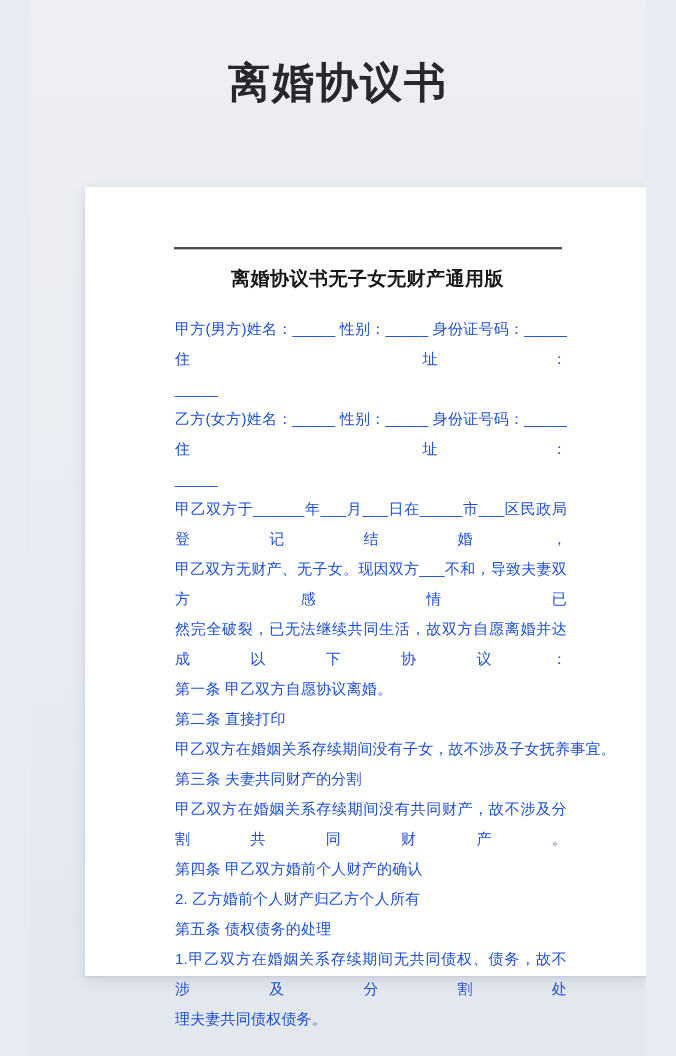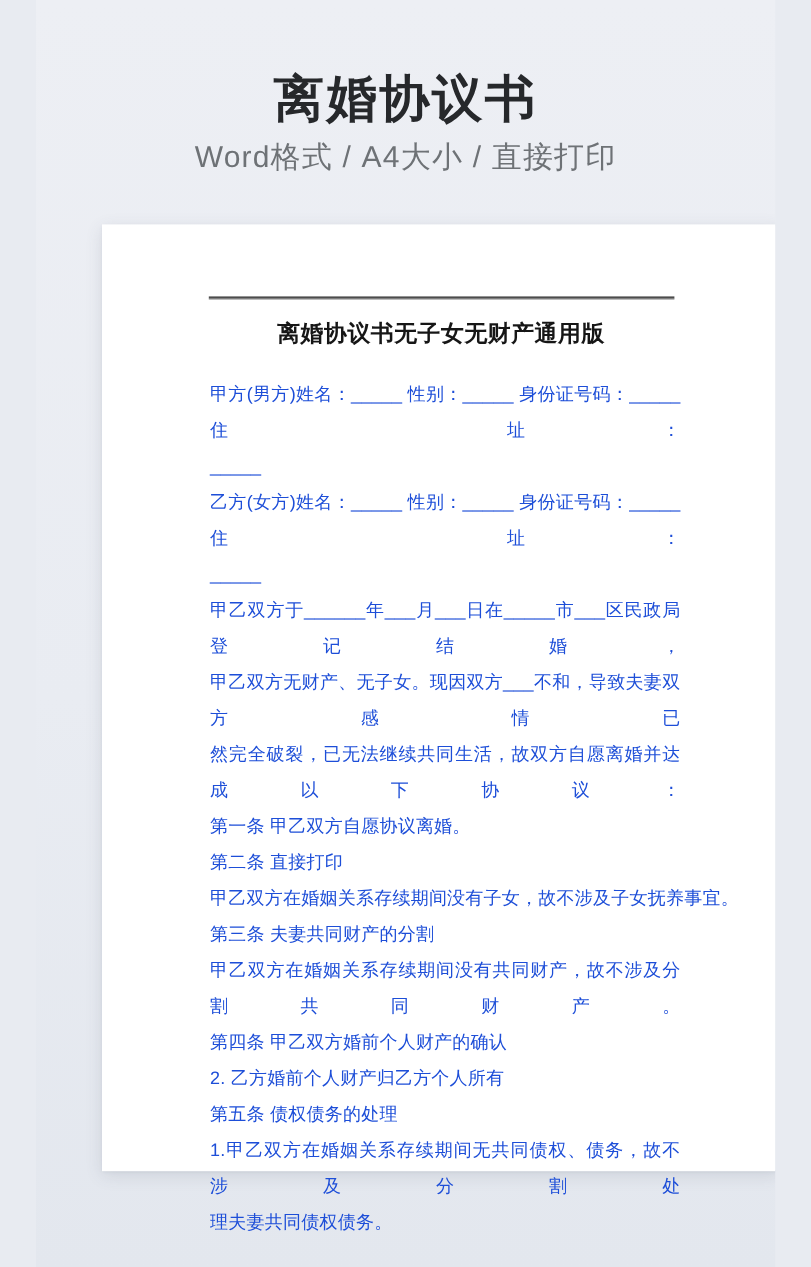--- a/index.html
+++ b/index.html
@@ -91,21 +91,20 @@
     letter-spacing: 3px;
   }
 </style>
 </head>
 <body>
 
 <div class="canvas">
 
   <div class="hero">
     <div class="hero-title">离婚协议书</div>
-    <div class="hero-subtitle">Word格式 / A4大小 / 直接打印</div>
   </div>
 
   <div class="doc-page">
     <hr class="doc-rule">
     <div class="doc-title">离婚协议书无子女无财产通用版</div>
     <div class="doc-body">
         <div class="line just">甲方(男方)姓名：_____ 性别：_____ 身份证号码：_____ 住 址：</div>
         <div class="line">_____</div>
         <div class="line just">乙方(女方)姓名：_____ 性别：_____ 身份证号码：_____ 住 址：</div>
         <div class="line">_____</div>

